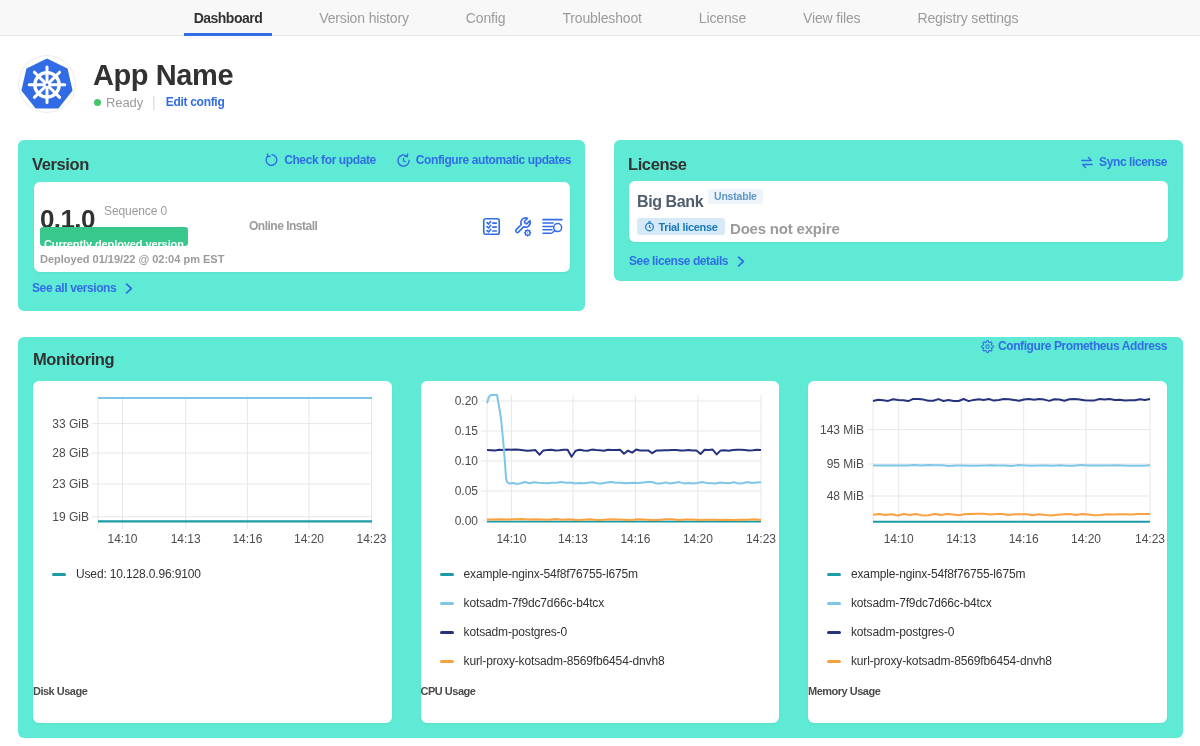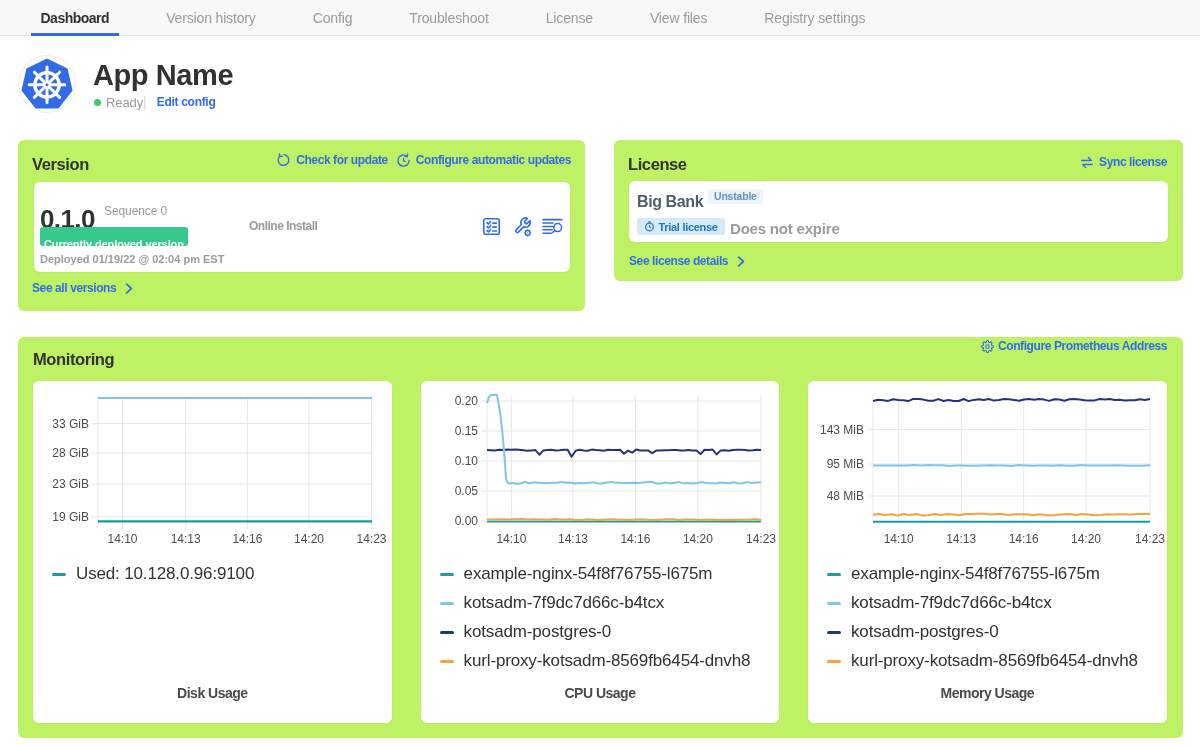--- a/index.html
+++ b/index.html
@@ -1,33 +1,33 @@
 <!DOCTYPE html>
 <html><head><meta charset="utf-8"><style>
 *{margin:0;padding:0;box-sizing:border-box}
 html,body{width:1200px;height:746px;font-family:"Liberation Sans",sans-serif;background:#fff;overflow:hidden;position:relative}
-.nav{position:absolute;left:0;top:0;width:1200px;height:36px;background:#f8f8f8;border-bottom:1px solid #e5e5e5;display:flex;justify-content:flex-start;padding-left:12px}
+.nav{position:absolute;left:0;top:0;width:1200px;height:36px;background:#f8f8f8;border-bottom:1px solid #e5e5e5;display:flex;justify-content:center;padding-left:12px}
 .tab{font-size:14px;color:#9b9b9b;padding:0 28.5px;height:36px;display:flex;align-items:center;position:relative;letter-spacing:-0.15px}
 .tab.act{color:#323232;font-weight:700;letter-spacing:-0.5px}
 .tab.act:after{content:"";position:absolute;left:19px;right:19px;bottom:0;height:3.4px;background:#326de6}
 .hdr{position:absolute;left:0;top:36px;width:1200px;height:104px;background:#fff}
 .logo{position:absolute;left:18px;top:18.5px}
 .appname{position:absolute;left:93px;top:24.5px;font-size:29px;line-height:1;font-weight:700;color:#323232;letter-spacing:-0.4px}
 .readyrow{position:absolute;left:94px;top:58px;height:16px;display:flex;align-items:center;font-size:13px}
 .dot{width:7px;height:7px;border-radius:50%;background:#44c767;margin-right:5px}
-.ready{color:#9b9b9b;letter-spacing:-0.1px}
+.ready{color:#9b9b9b;margin-right:9px;letter-spacing:-0.1px}
 .sep{color:#d8d8d8;margin-right:10px;font-size:14px}
 a{text-decoration:none}
 .blink{color:#326de6;font-weight:700;font-size:12px;letter-spacing:-0.4px;display:inline-flex;align-items:center;gap:5px}
-.card{position:absolute;background:#bef264;border-radius:6px}
+.card{position:absolute;background:#5eead4;border-radius:6px}
 .white{position:absolute;background:#fff;border-radius:6px;box-shadow:0 1px 2px rgba(0,0,0,.05)}
 .ctitle{font-size:16.5px;line-height:1;font-weight:700;color:#323232;letter-spacing:-0.4px}
-.lg{display:flex;align-items:center;font-size:17px;letter-spacing:-0.15px;color:#323232;margin-left:19px;height:29px}
+.lg{display:flex;align-items:center;font-size:12px;letter-spacing:-0.15px;color:#323232;margin-left:19px;height:29px}
 .dash{display:inline-block;width:14px;height:3px;border-radius:2px;margin-right:10px}
-.chtitle{text-align:center;font-size:14px;font-weight:700;color:#4a4a4a;letter-spacing:-0.5px}
+.chtitle{text-align:left;font-size:11px;font-weight:700;color:#4a4a4a;letter-spacing:-0.5px}
 </style></head>
 <body>
 <div class="nav">
 <div class="tab act">Dashboard</div>
     <div class="tab">Version history</div>
     <div class="tab">Config</div>
     <div class="tab">Troubleshoot</div>
     <div class="tab">License</div>
     <div class="tab">View files</div>
     <div class="tab">Registry settings</div>
@@ -53,21 +53,21 @@
   <div class="readyrow">
       <span class="dot"></span>
       <span class="ready">Ready</span>
       <span class="sep">|</span>
       <a class="blink" style="letter-spacing:-0.3px">Edit config</a>
     </div>
 </div>
 
 <div class="card" style="left:18px;top:140px;width:567px;height:171px">
   <div class="ctitle" style="position:absolute;left:14px;top:16px">Version</div>
-  <div style="position:absolute;right:14px;top:12.5px;display:flex;gap:8px">
+  <div style="position:absolute;right:14px;top:12.5px;display:flex;gap:20px">
     <a class="blink"><svg width="14" height="14" viewBox="0 0 24 24" fill="none" stroke="#326de6" stroke-width="2.4" stroke-linecap="round">
           <path d="M4.5 5.5 A 9.2 9.2 0 1 0 12 2.8"></path>
           <path d="M4.2 1.6 L4.6 5.9 L8.9 5.5" fill="none"></path>
         </svg>Check for update</a>
     <a class="blink"><svg width="15" height="15" viewBox="0 0 24 24" fill="none" stroke="#326de6" stroke-width="2.2" stroke-linecap="round">
           <path d="M21 12 a9 9 0 1 1 -3.2-6.9"></path>
           <path d="M18.6 1.6 L18.2 5.9 L13.9 5.5"></path>
           <path d="M12 8.5 v4 l2.8 1.6" stroke-width="2"></path>
         </svg>Configure automatic updates</a>
   </div>

